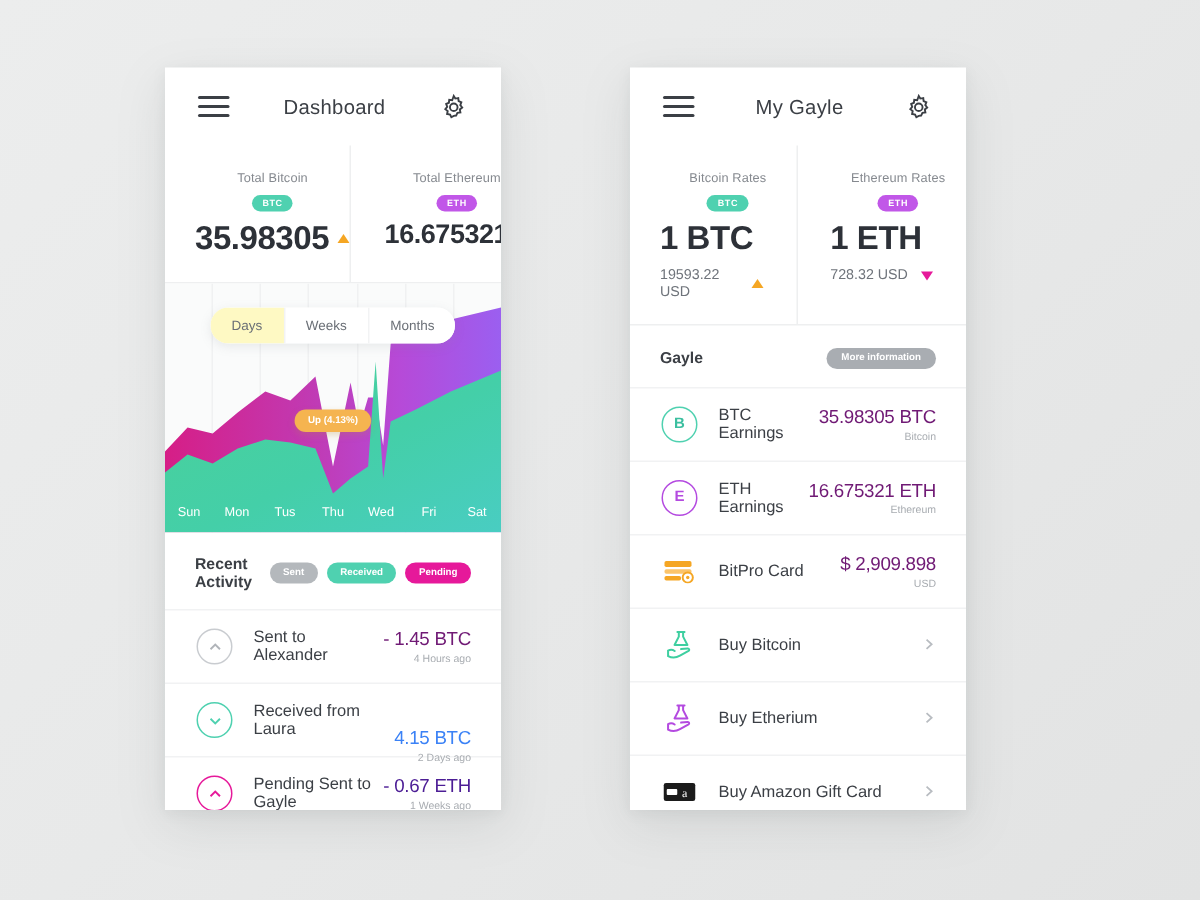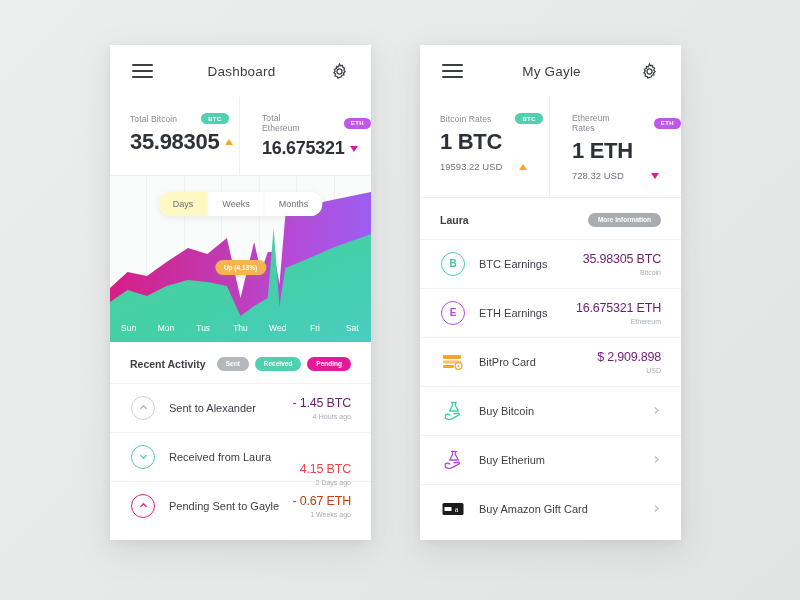--- a/index.html
+++ b/index.html
@@ -5,41 +5,41 @@
   html,body{margin:0;padding:0;}
   body{
     width:800px;height:600px;
     background:linear-gradient(135deg,#eceded 0%,#e8e9e9 45%,#e2e3e3 100%);
     font-family:"Liberation Sans", sans-serif;
     overflow:hidden;
   }
   .stage{position:relative;width:800px;height:600px;}
 
   .phone{
-    position:absolute;top:45px;width:261px;height:495px;
+    position:absolute;top:45px;width:224px;height:495px;
     background:#ffffff;
     box-shadow:0 10px 30px rgba(120,125,130,.18), 0 2px 8px rgba(120,125,130,.10);
     overflow:hidden;
   }
   .phone.left{left:110px;}
   .phone.right{left:420px;}
 
   
   .hdr{height:52px;display:flex;align-items:center;justify-content:space-between;padding:0 22px;box-sizing:border-box;}
   .burger{width:21px;display:flex;flex-direction:column;gap:4px;cursor:pointer;}
   .burger i{display:block;height:2px;background:#3b3f45;border-radius:2px;}
   .hdr-title{font-size:13.5px;color:#3b3f45;letter-spacing:.2px;}
   .gear{width:19px;height:19px;cursor:pointer;}
   .gear svg{display:block;}
 
   
   .rates{display:flex;border-bottom:1px solid #eeeff0;}
   .rate{flex:1;padding:16px 0 16px 20px;box-sizing:border-box;}
   .rate + .rate{border-left:1px solid #eeeff0;padding-left:22px;}
-  .rate-top{display:flex;align-items:center;gap:24px;margin-bottom:5px;}
+  .rate-top{display:flex;align-items:center;gap:7px;margin-bottom:5px;flex-direction:column;}
   .rate-lbl{font-size:8.5px;color:#85898f;letter-spacing:.1px;}
   .pill{
     font-size:6px;font-weight:bold;color:#fff;letter-spacing:.4px;
     padding:2.5px 7px;border-radius:20px;line-height:1;
   }
   .pill.btc{background:#4fd1b0;}
   .pill.eth{background:#c157e8;}
   .rate-val{display:flex;align-items:center;gap:6px;}
   .rate-num{font-size:22px;font-weight:bold;color:#2d3138;letter-spacing:-.3px;}
   .rate-num.sm{font-size:18px;}
@@ -90,22 +90,22 @@
   .circ.teal{border-color:#4fd1b0;}
   .circ.pink{border-color:#e6199a;}
   .circ.purple{border-color:#b44ae0;}
   .circ span{font-size:10px;font-weight:bold;}
   .circ.teal span{color:#3cbfa0;}
   .circ.purple span{color:#b44ae0;}
   .chev{display:block;}
   .row-name{flex:1;font-size:11px;color:#3b3f45;}
   .row-right{text-align:right;}
   .row-amt{font-size:12.5px;color:#701a75;letter-spacing:-.2px;}
-  .row-amt.teal{color:#ef4444;margin-top:34px;}
-  .row-amt.pink{color:#c2410c;text-align:center;}
+  .row-amt.teal{color:#3b82f6;margin-top:34px;}
+  .row-amt.pink{color:#4c1d95;text-align:center;}
   .row-sub{font-size:7px;color:#a8acb1;margin-top:3px;}
   .arrow-r{width:9px;height:9px;flex:0 0 9px;}
 </style>
 </head>
 <body>
 
 <div class="stage">
 
   <div class="phone left">
 
@@ -292,21 +292,21 @@
           <span class="rate-num">1 ETH</span>
         </div>
         <div class="rate-sub">
           <span class="usd">728.32 USD</span>
           <span class="tri down"></span>
         </div>
       </div>
     </div>
 
     <div class="sec-head">
-      <div class="sec-title">Laura</div>
+      <div class="sec-title">Gayle</div>
       <span class="tag info">More information</span>
     </div>
 
     <div class="row">
       <div class="row-ic">
         <div class="circ teal">
             <span>B</span>
           </div>
       </div>
       <div class="row-name">BTC Earnings</div>

